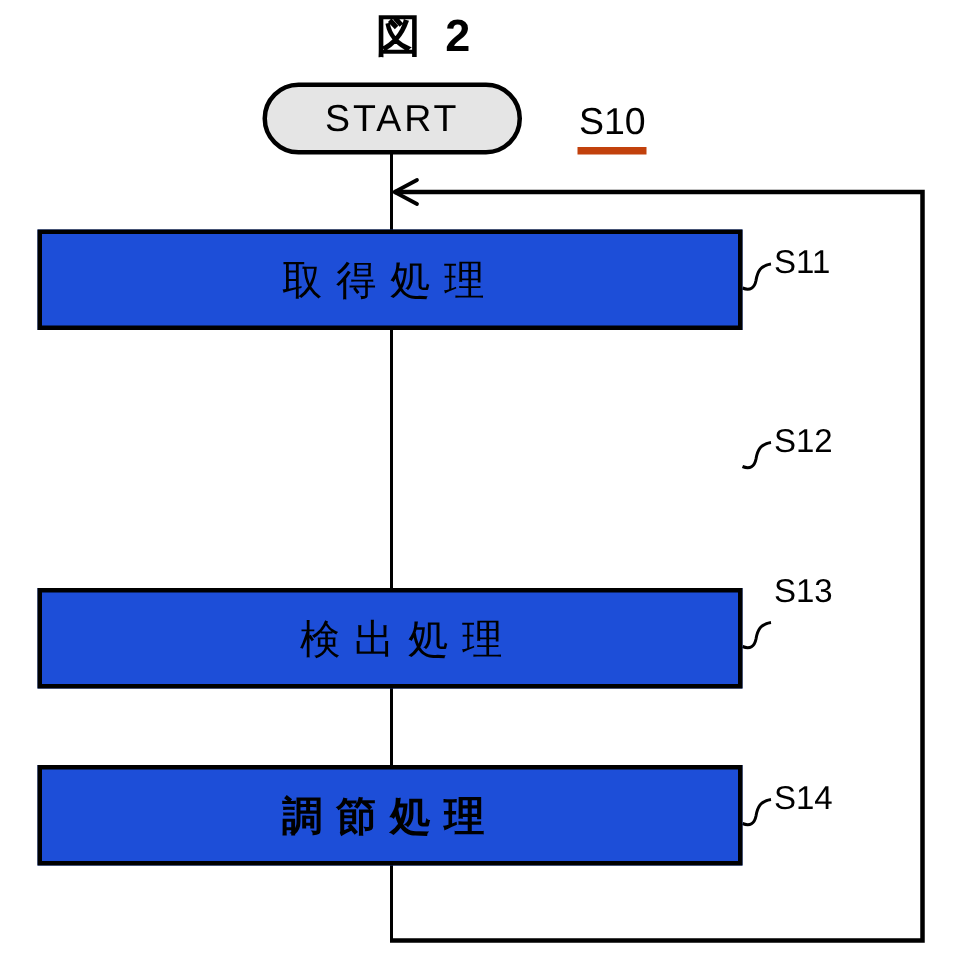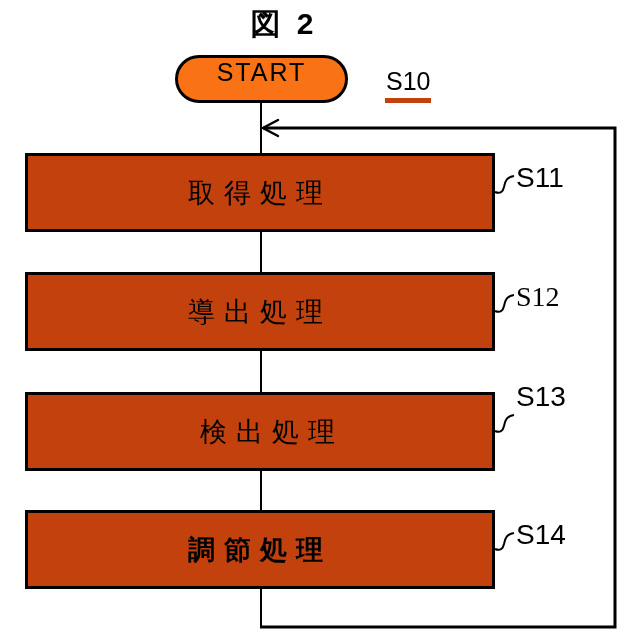--- a/index.html
+++ b/index.html
@@ -37,24 +37,24 @@
   }
   .terminal {
     position: absolute;
     left: 175px;
     top: 55px;
     width: 173px;
     height: 48px;
     box-sizing: border-box;
     border: 3px solid #000;
     border-radius: 25px;
-    background: #f97316;
+    background: #e5e5e5;
     z-index: 2;
     display: flex;
-    align-items: flex-start;
+    align-items: center;
     justify-content: center;
   }
   .terminal-label {
     font-size: 25px;
     letter-spacing: 2px;
     color: #000;
   }
   .start-ref {
     position: absolute;
     left: 385px;
@@ -62,49 +62,49 @@
     z-index: 3;
     font-size: 25px;
     color: #000;
     border-bottom: 5px solid #c2410c;
     padding: 0 1px 2px 1px;
   }
   .process-box {
     position: absolute;
     left: 25px;
     width: 470px;
-    height: 79px;
+    height: 67px;
     box-sizing: border-box;
     border: 3px solid #000;
-    background: #c2410c;
+    background: #1d4ed8;
     z-index: 2;
     display: flex;
     align-items: center;
     justify-content: center;
   }
   .process-label {
     font-size: 27px;
     letter-spacing: 9px;
     color: #000;
     white-space: nowrap;
   }
   .box-1 { top: 153px; }
   .box-2 { top: 272px; }
   .box-3 { top: 392px; padding-left: 24px; }
   .box-4 { top: 510px; font-weight: bold; }
   .step-ref {
     position: absolute;
     left: 516px;
     z-index: 3;
-    font-size: 28px;
+    font-size: 22px;
     color: #000;
     white-space: nowrap;
   }
   .ref-1 { top: 162px; }
-  .ref-2 { top: 281px; font-family: Liberation Serif, serif; }
+  .ref-2 { top: 281px; }
   .ref-3 { top: 381px; }
   .ref-4 { top: 519px; text-align: center; }
 </style>
 </head>
 <body>
 
 <div class="canvas">
 
   <div class="figure-title">図 2</div>
 
@@ -123,23 +123,20 @@
   </svg>
 
   <div class="terminal">
     <span class="terminal-label">START</span>
   </div>
   <span class="start-ref">S10</span>
 
   <div class="process-box box-1">
     <span class="process-label">取得処理</span>
   </div>
-  <div class="process-box box-2">
-    <span class="process-label">導出処理</span>
-  </div>
   <div class="process-box box-3">
     <span class="process-label">検出処理</span>
   </div>
   <div class="process-box box-4">
     <span class="process-label">調節処理</span>
   </div>
 
   <span class="step-ref ref-1">S11</span>
   <span class="step-ref ref-2">S12</span>
   <span class="step-ref ref-3">S13</span>

